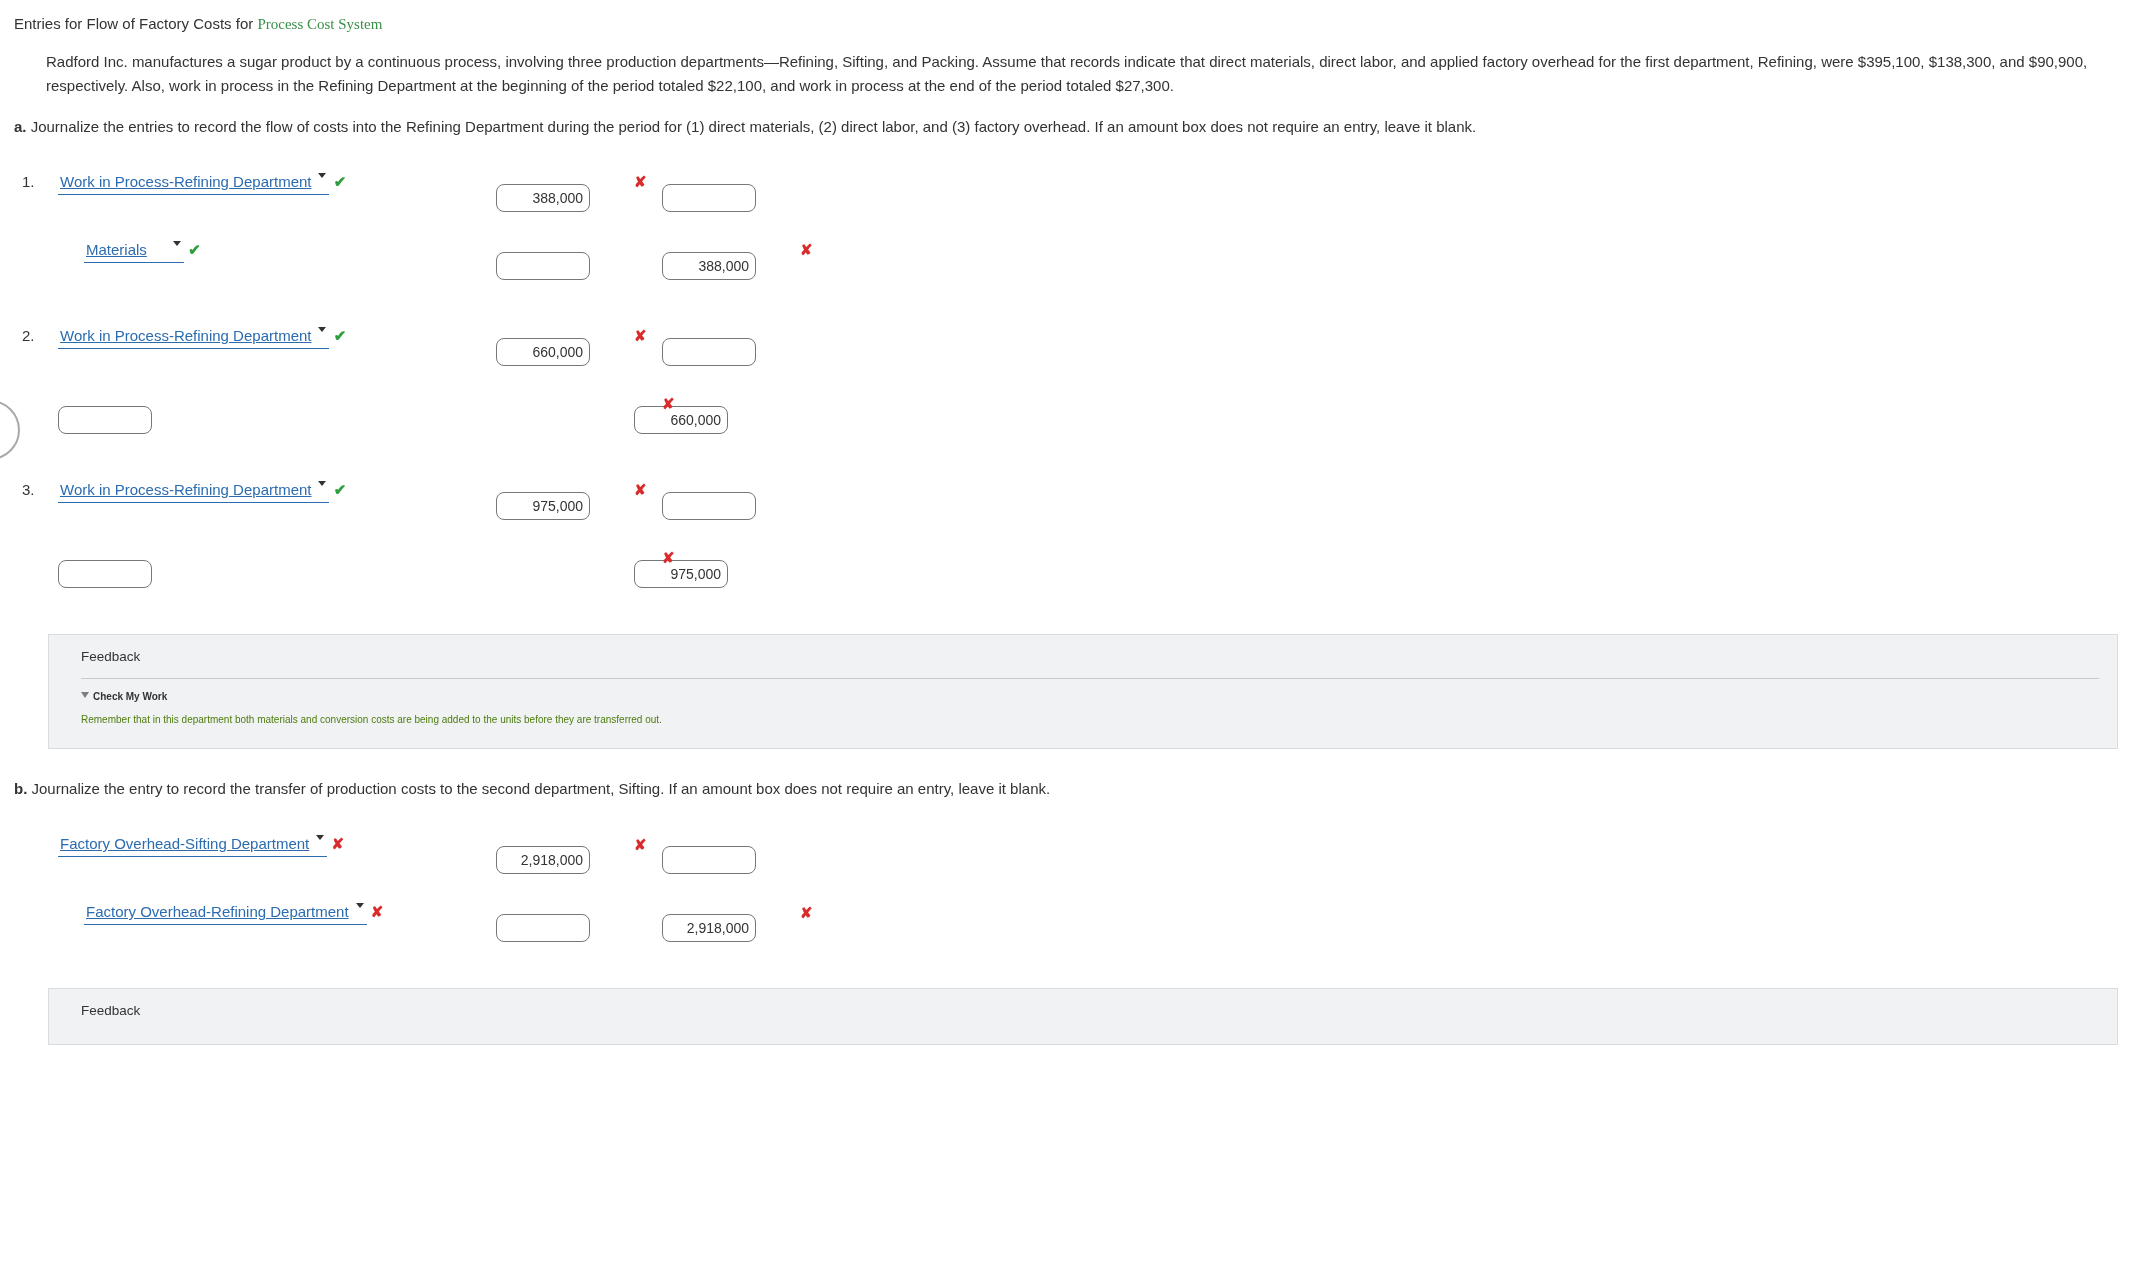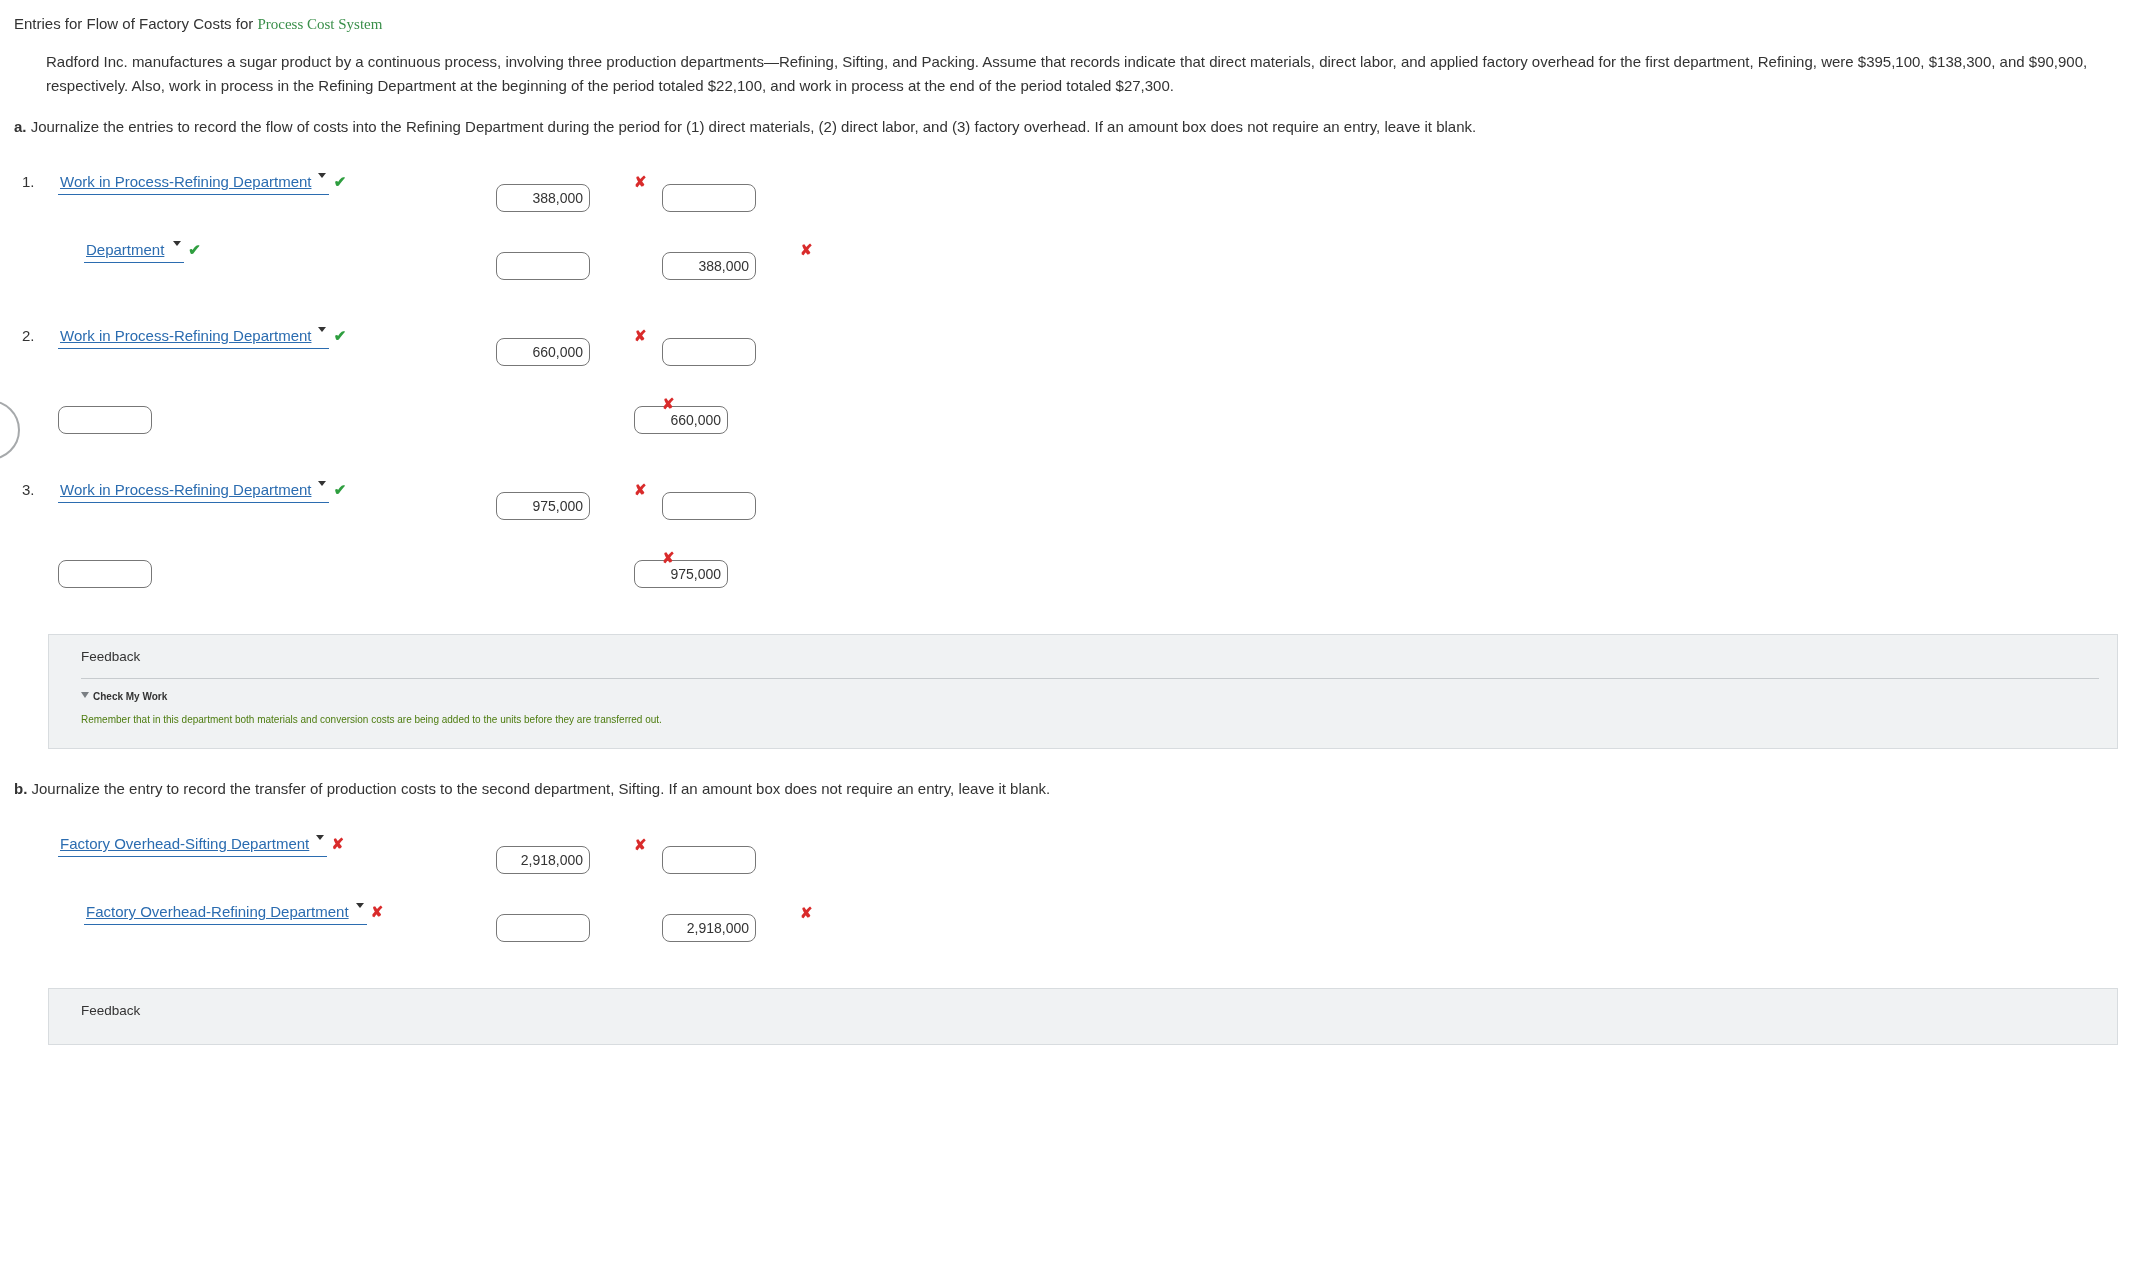--- a/index.html
+++ b/index.html
@@ -133,21 +133,21 @@
     <div class="journal-entry">
       <span>1.</span>
       <span class="acct-wrap"><span class="acct-select"><span>Work in Process-Refining Department</span><span class="caret"></span></span> <span class="mark ok">✔</span></span>
       <span class="amt-input">388,000</span>
       <span class="mark bad">✘</span>
       <span class="amt-input"></span>
       <span class="mark"></span>
     </div>
     <div class="journal-entry credit-row">
       <span></span>
-      <span class="acct-wrap"><span class="acct-select"><span>Department</span><span class="caret"></span></span> <span class="mark ok">✔</span></span>
+      <span class="acct-wrap"><span class="acct-select"><span>Materials</span><span class="caret"></span></span> <span class="mark ok">✔</span></span>
       <span class="amt-input"></span>
       <span class="mark"></span>
       <span class="amt-input">388,000</span>
       <span class="mark bad">✘</span>
     </div>
     <div class="spacer"></div>
     <div class="journal-entry">
       <span>2.</span>
       <span class="acct-wrap"><span class="acct-select"><span>Work in Process-Refining Department</span><span class="caret"></span></span> <span class="mark ok">✔</span></span>
       <span class="amt-input">660,000</span>

